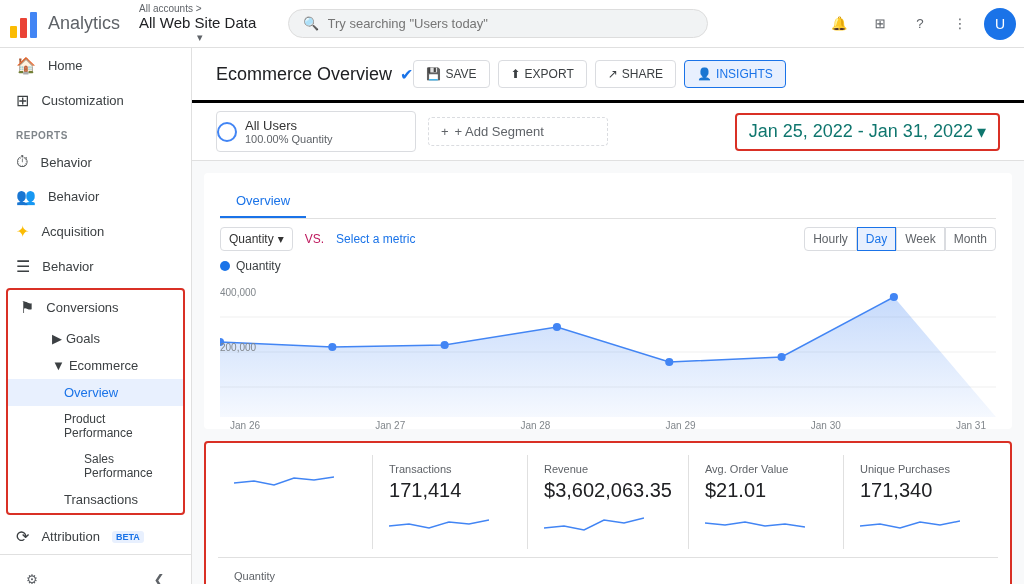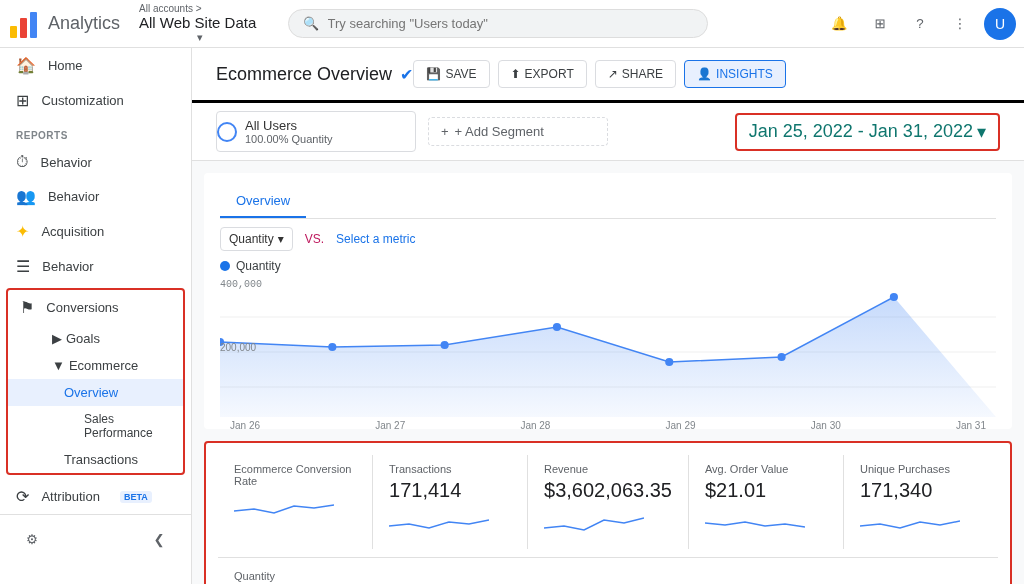--- a/index.html
+++ b/index.html
@@ -93,21 +93,21 @@
     .metric-link { color: #1a73e8; font-size: 12px; cursor: pointer; }
     .time-controls { margin-left: auto; display: flex; gap: 0; }
     .time-btn { padding: 4px 8px; border: 1px solid #dadce0; background: white; cursor: pointer; font-size: 12px; color: #5f6368; }
     .time-btn:first-child { border-radius: 4px 0 0 4px; }
     .time-btn:last-child { border-radius: 0 4px 4px 0; }
     .time-btn.active { background: #e8f0fe; color: #1a73e8; border-color: #1a73e8; }
     .chart-legend { display: flex; align-items: center; gap: 6px; font-size: 12px; color: #3c4043; margin-bottom: 4px; }
     .legend-dot { width: 10px; height: 10px; border-radius: 50%; background: #1a73e8; }
     .chart-wrapper { height: 140px; position: relative; }
     .y-label { font-size: 10px; color: #80868b; position: absolute; left: 0; }
-    .y-label.top { top: 2px; font-family: Liberation Mono, monospace; }
+    .y-label.top { top: 10px; }
     .y-label.mid { top: 50%; transform: translateY(-50%); }
     .chart-svg { width: 100%; height: 130px; margin-top: 10px; }
     .x-labels { display: flex; justify-content: space-between; font-size: 10px; color: #80868b; padding: 0 10px; }
 
     
     .metrics-section {
       background: white; margin: 0 12px 8px;
       border: 2px solid #d93025; border-radius: 4px; padding: 12px;
     }
     .metrics-row { display: flex; gap: 0; }
@@ -192,32 +192,35 @@
         <span>▶</span>
         <span>Goals</span>
       </div>
       <div class="sidebar-sub-item" style="display:flex;align-items:center;gap:4px;">
         <span>▼</span>
         <span>Ecommerce</span>
       </div>
       <div class="sidebar-sub-item active" style="padding-left:56px;">
         <span>Overview</span>
       </div>
+      <div class="sidebar-sub-item" style="padding-left:56px;font-size:12px;">
+        <span>Product Performance</span>
+      </div>
       <div class="sidebar-sub-item" style="padding-left:76px;font-size:12px;">
         <span>Sales Performance</span>
       </div>
       <div class="sidebar-sub-item" style="padding-left:56px;">
         <span>Transactions</span>
       </div>
     </div>
 
     <div class="sidebar-item">
       <span class="icon">⟳</span>
       <span>Attribution</span>
-      <span class="beta-badge" style="margin-left:8px;text-align:right;">BETA</span>
+      <span class="beta-badge" style="margin-left:0;text-align:right;">BETA</span>
     </div>
     <div style="margin-top:auto;border-top:1px solid #e0e0e0;display:flex;align-items:center;padding:8px 16px;gap:8px;">
       <button class="icon-btn">⚙</button>
       <button class="icon-btn" style="margin-left:auto;">❮</button>
     </div>
   </div>
 
   <div class="content">
 
     <div class="content-header">
@@ -269,20 +272,26 @@
       <div class="chart-tabs">
         <div class="chart-tab active">Overview</div>
       </div>
       <div class="chart-controls">
         <div class="metric-selector">
           <span>Quantity</span>
           <span>▾</span>
         </div>
         <span class="vs-label">VS.</span>
         <span class="metric-link">Select a metric</span>
+        <div class="time-controls">
+          <button class="time-btn">Hourly</button>
+          <button class="time-btn active">Day</button>
+          <button class="time-btn">Week</button>
+          <button class="time-btn">Month</button>
+        </div>
       </div>
       <div class="chart-legend">
         <div class="legend-dot"></div>
         <span>Quantity</span>
       </div>
       <div class="chart-wrapper">
         <span class="y-label top">400,000</span>
         <span class="y-label mid">200,000</span>
         <svg class="chart-svg" viewBox="0 0 760 130" preserveAspectRatio="none">
           <defs>
@@ -315,21 +324,20 @@
           <span>Jan 29</span>
           <span>Jan 30</span>
           <span>Jan 31</span>
         </div>
       </div>
     </div>
 
     <div class="metrics-section">
       <div class="metrics-row">
         <div class="metric-card">
-          <div class="metric-card-label">Ecommerce Conversion Rate</div>
           <svg class="metric-sparkline" viewBox="0 0 100 30">
             <path d="M0,20 L20,18 L40,22 L60,15 L80,17 L100,14" fill="none" stroke="#4285f4" stroke-width="1.5"></path>
           </svg>
         </div>
         <div class="metric-card">
           <div class="metric-card-label">Transactions</div>
           <div class="metric-card-value">171,414</div>
           <svg class="metric-sparkline" viewBox="0 0 100 30">
             <path d="M0,18 L20,16 L40,20 L60,14 L80,16 L100,12" fill="none" stroke="#4285f4" stroke-width="1.5"></path>
           </svg>

